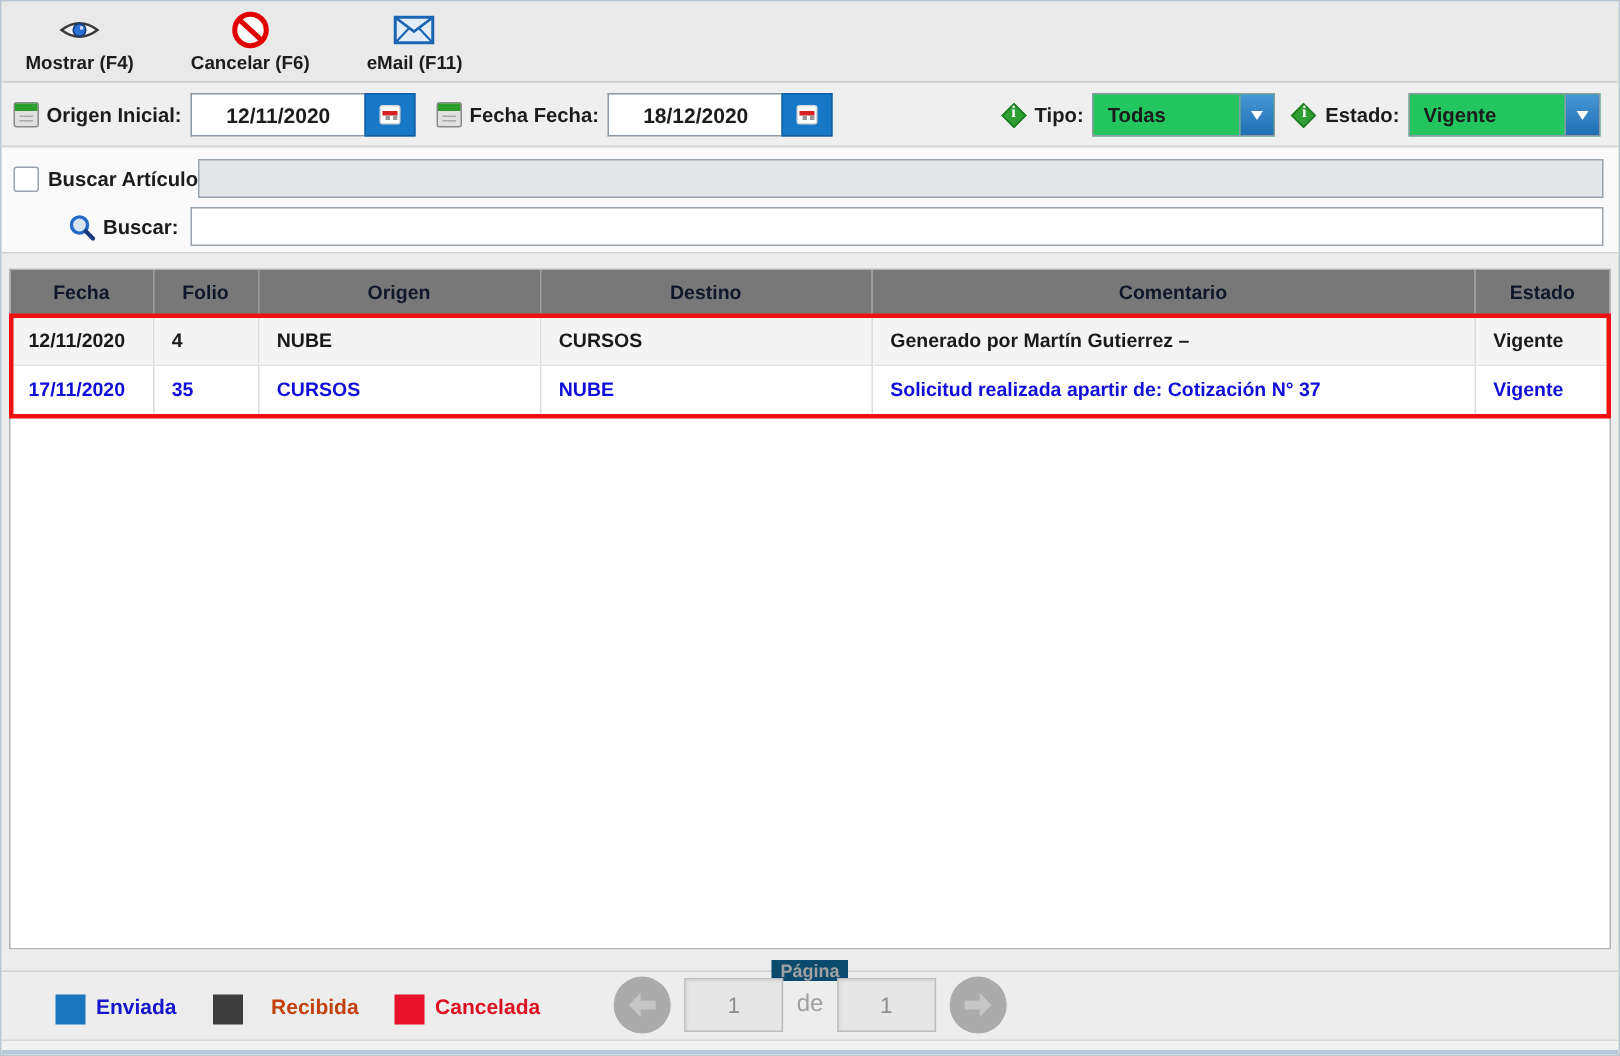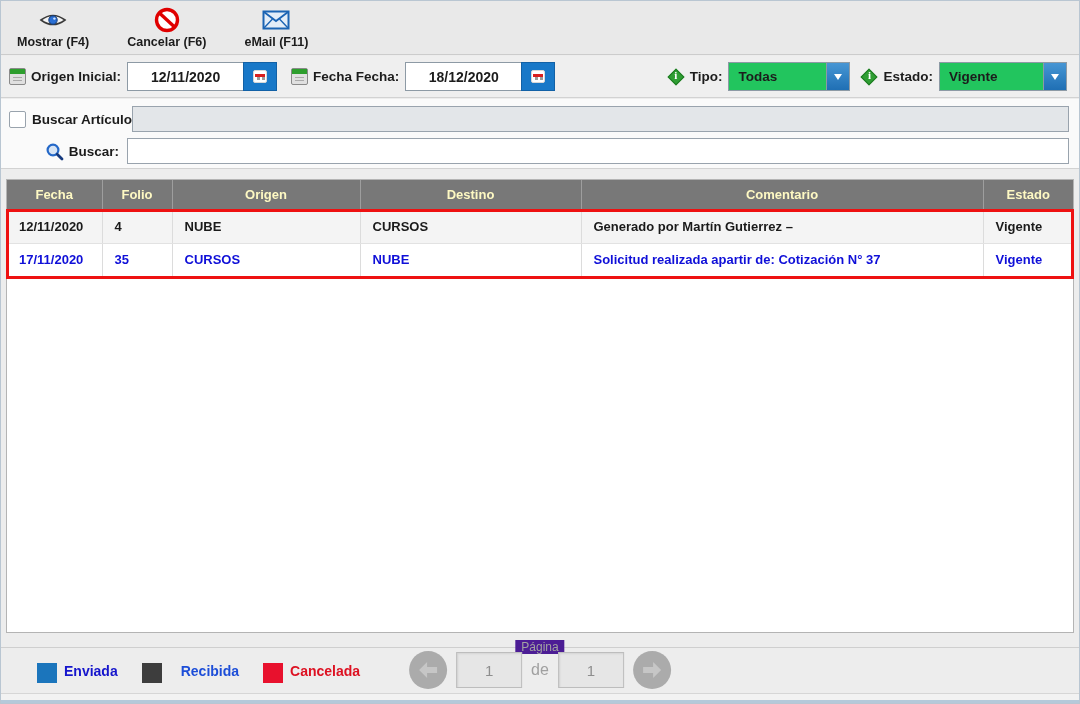--- a/index.html
+++ b/index.html
@@ -89,21 +89,21 @@
   .enabled-input { background:#fff; }
   .mag { margin-left:0; }
 
   
   .table-wrap {
     position:absolute; top:178px; left:5px; right:5px; height:454px;
     background:#fff; border:1px solid #b4b4b4;
   }
   table.grid { width:100%; border-collapse:collapse; table-layout:fixed; }
   .grid th {
-    height:30px; background:#787878; color:#fef9c3; font-weight:bold; font-size:13px;
+    height:30px; background:#787878; color:#0f172a; font-weight:bold; font-size:13px;
     border-right:1px solid #9e9e9e; border-bottom:1px solid #9e9e9e; text-align:center;
   }
   .grid th:last-child { border-right:none; }
   .grid td {
     height:33px; font-weight:bold; font-size:13px; padding-left:12px;
     border-right:1px solid #dcdcdc; border-bottom:1px solid #e2e2e2; white-space:nowrap; overflow:hidden;
   }
   .grid td:last-child { border-right:none; }
   .row-recibida td { background:#f4f4f4; color:#1a1a1a; }
   .row-enviada  td { background:#ffffff; color:#0f0fd8; }
@@ -112,21 +112,21 @@
   .red-highlight {
     position:absolute; left:-1px; right:-1px; top:29px; height:70px;
     border:3px solid #ee1111; pointer-events:none;
   }
 
   
   .footer { position:absolute; top:632px; left:0; right:0; height:62px; background:#ededed; }
   .footer-line { position:absolute; top:14px; left:0; right:0; border-top:1px solid #cfcfcf; }
   .pagina-label {
     position:absolute; top:7px; left:50%; transform:translateX(-50%);
-    background:#4c1d95; padding:0 6px; color:#a2a2a2; font-size:12px; font-weight:normal;
+    background:#0c4a6e; padding:0 6px; color:#a2a2a2; font-size:12px; font-weight:bold;
   }
   .pager {
     position:absolute; top:18px; left:50%; transform:translateX(-50%);
     display:flex; align-items:center; gap:9px;
   }
   .pg-circle { width:38px; height:38px; border-radius:50%; background:#ababab; display:flex; align-items:center; justify-content:center; border:none; }
   .pg-field {
     width:66px; height:36px; background:#e6e6e6; border:1px solid #bdbdbd;
     text-align:center; font-size:15px; color:#8e8e8e; font-family:"Liberation Sans", sans-serif;
     box-shadow:inset 1px 1px 2px rgba(0,0,0,0.08);
@@ -134,21 +134,21 @@
   .pg-de { color:#a0a0a0; font-size:16px; }
 
   .legend { position:absolute; left:36px; top:30px; display:flex; align-items:center; gap:24px; }
   .leg-item { display:flex; align-items:flex-start; gap:7px; }
   .leg-sq { width:20px; height:20px; }
   .leg-label { font-weight:bold; font-size:14px; }
   .sq-enviada  { background:#1b75bc; }
   .sq-recibida { background:#3d3d3d; }
   .sq-cancelada{ background:#e8112d; }
   .tx-enviada  { color:#1515cc; }
-  .tx-recibida { color:#1d4ed8;padding-left:12px; }
+  .tx-recibida { color:#c2410c;padding-left:12px; }
   .tx-cancelada{ color:#dd1122; }
 
   .bottom-strip { position:absolute; left:0; right:0; bottom:0; height:10px; background:#f2f2f2; border-top:1px solid #d6d6d6; border-bottom:3px solid #b5c9da; }
 </style>
 </head>
 <body>
 
 <div class="window">
 
   <div class="toolbar">

